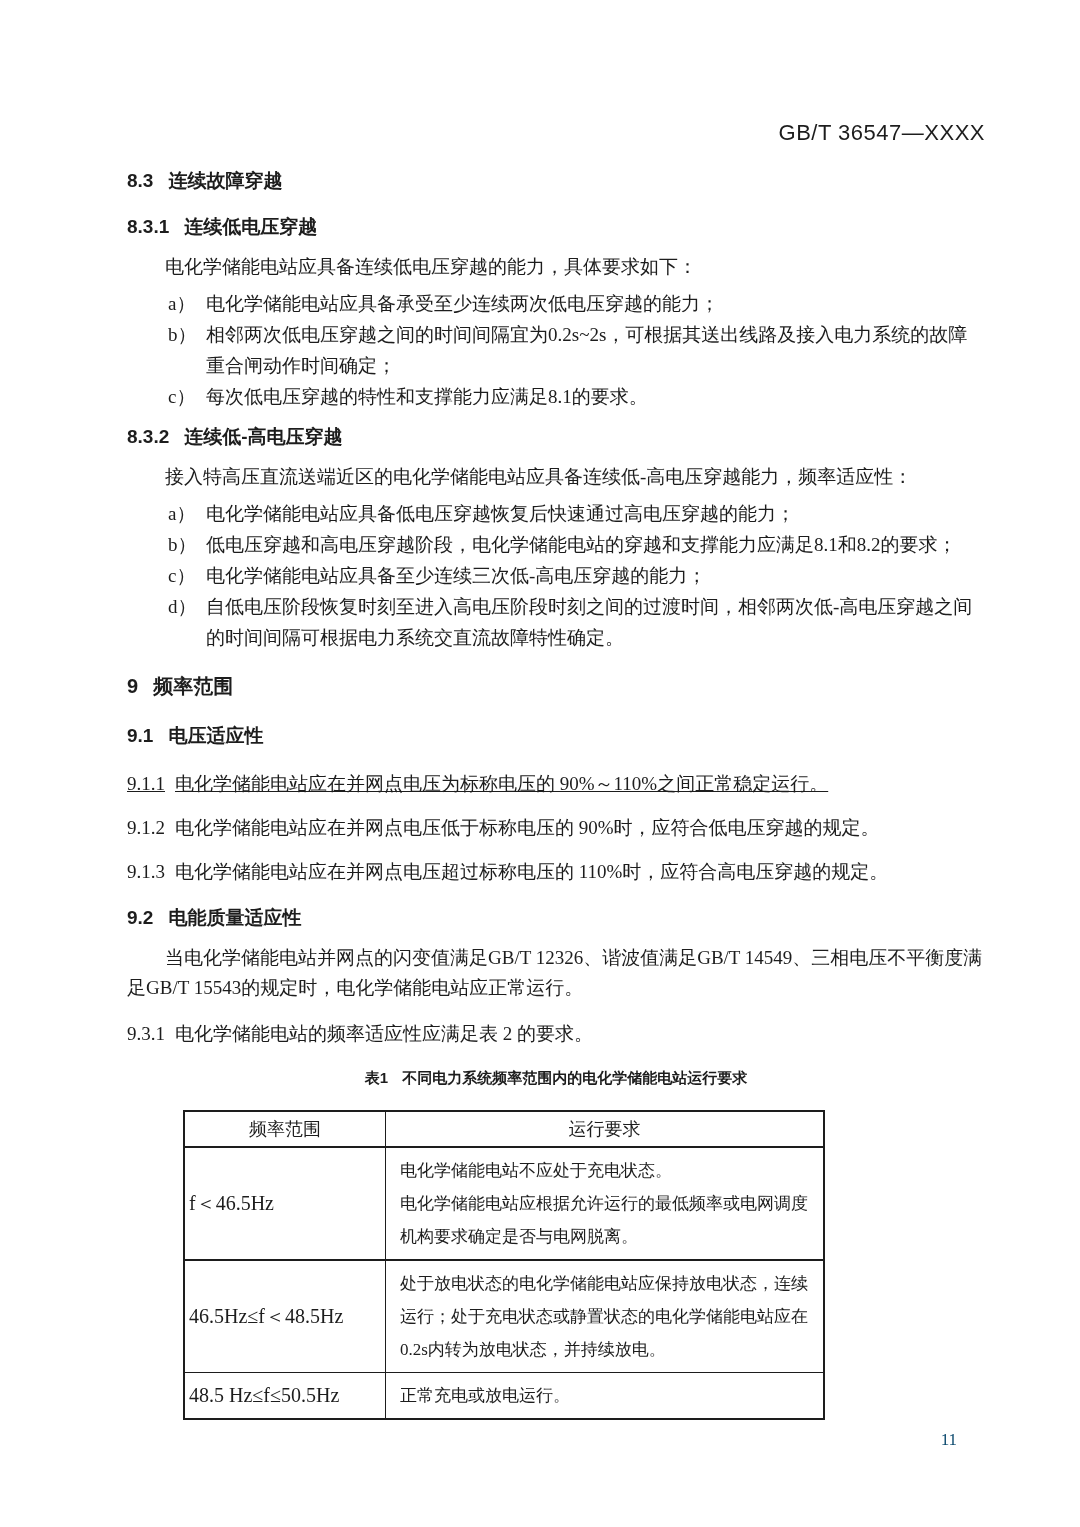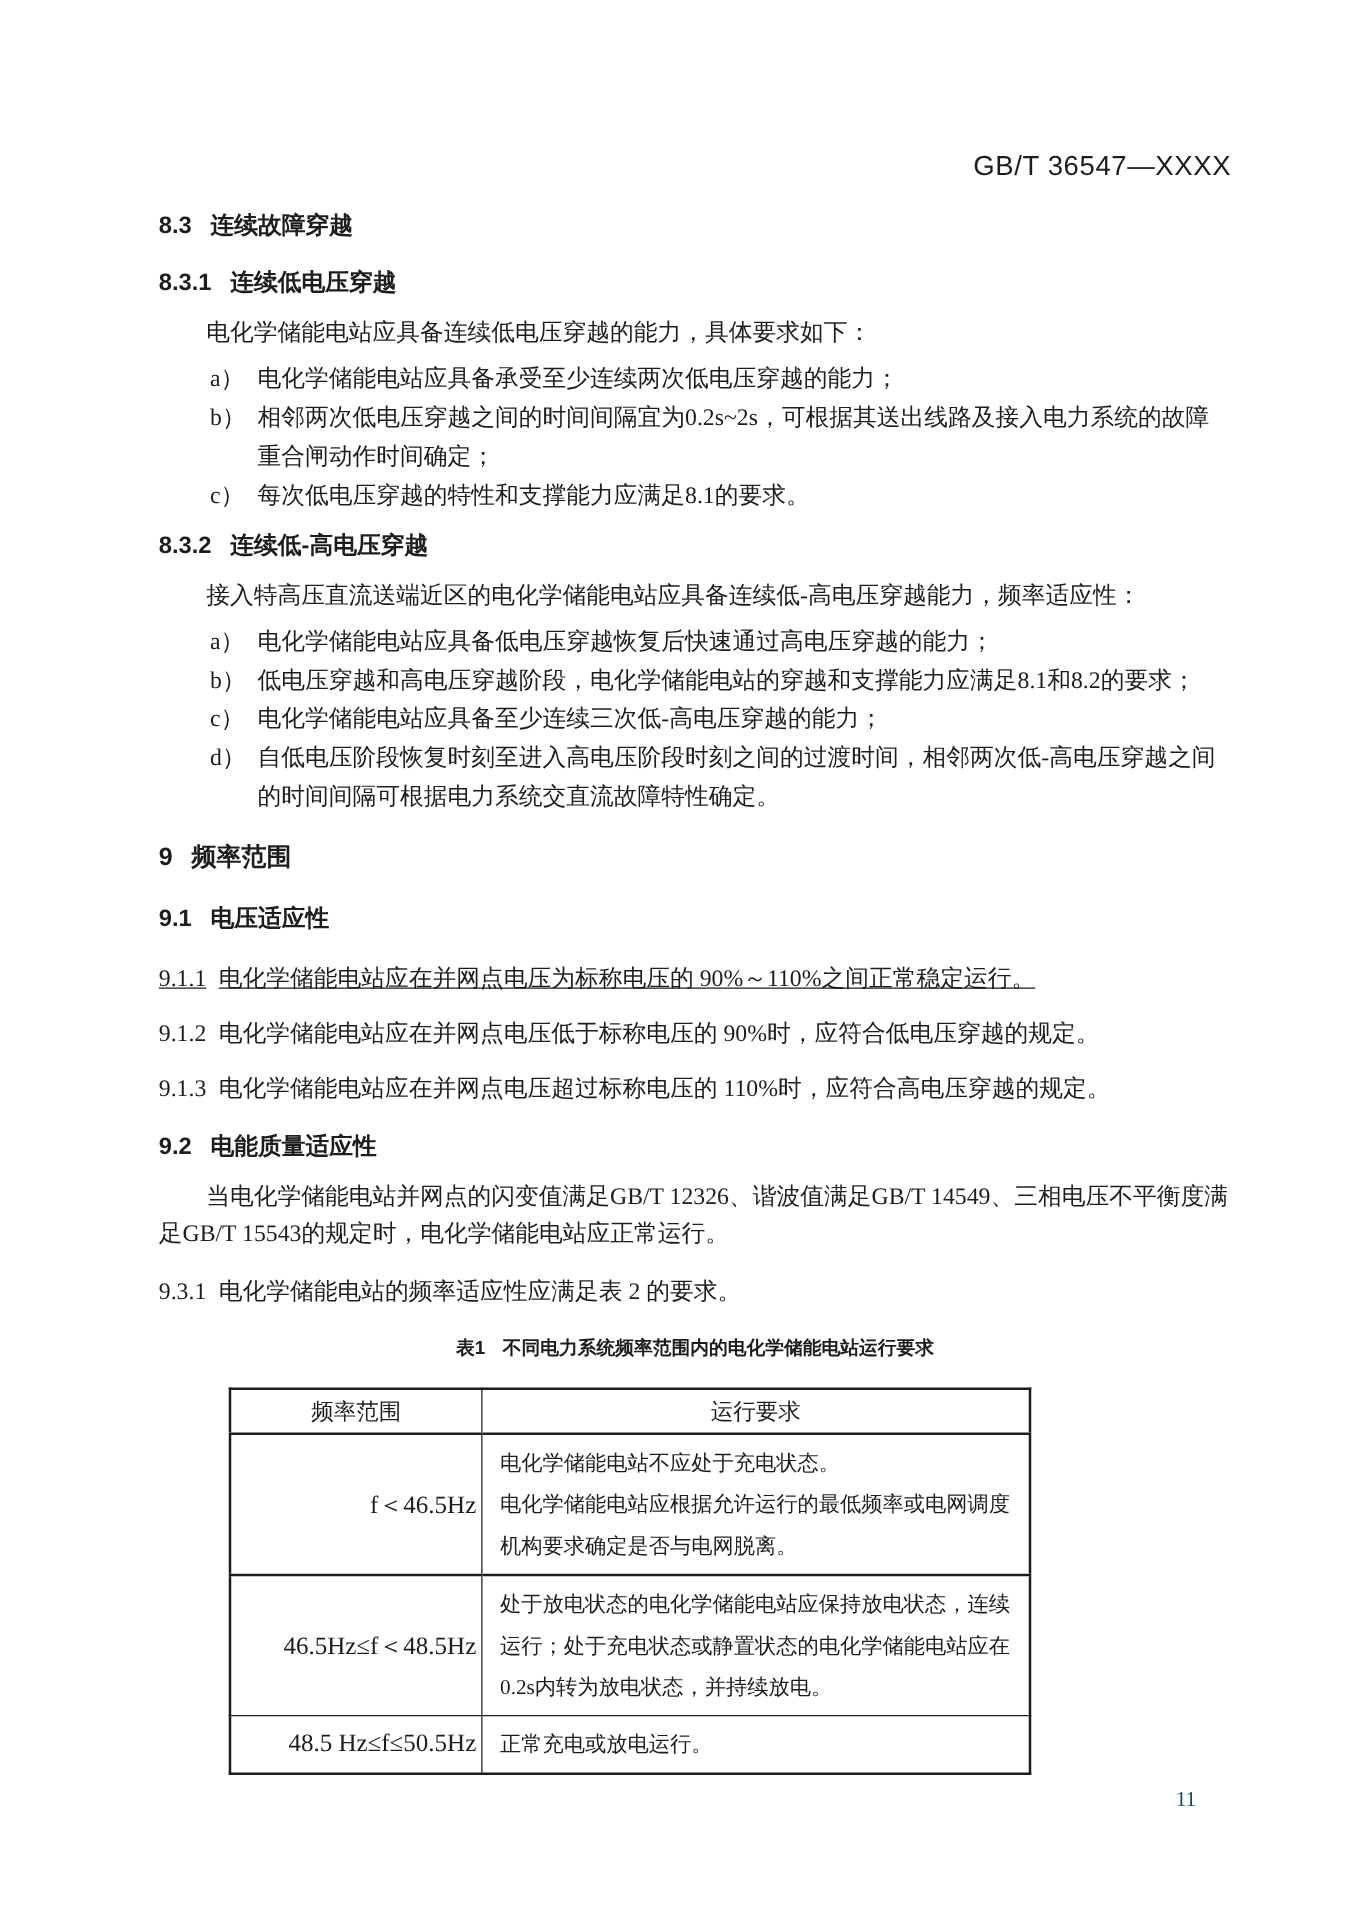--- a/index.html
+++ b/index.html
@@ -49,21 +49,21 @@
   .freq-table{
     border-collapse:collapse;margin-left:56px;margin-top:22px;width:642px;
     border:2px solid #1d1d1d;font-size:17px;
   }
   .freq-table th{
     font-weight:normal;border:1px solid #1d1d1d;border-bottom:2px solid #1d1d1d;
     padding:5px 4px;font-size:18px;
   }
   .freq-table td{border:1px solid #1d1d1d;}
   .freq-table tbody tr.thick-bottom td{border-bottom:2px solid #1d1d1d;}
-  td.range{width:192px;text-align:right;font-size:20px;padding:4px;}
+  td.range{width:192px;text-align:left;font-size:20px;padding:4px;}
   td.req{padding:6px 14px;}
   td.req p{margin:0;line-height:33px;}
   .page-num{
     margin-top:10px;text-align:right;padding-right:28px;font-size:17px;color:#0c4a6e;
   }
 </style>
 </head>
 <body>
 
 <div class="page" data-name="document-page">

